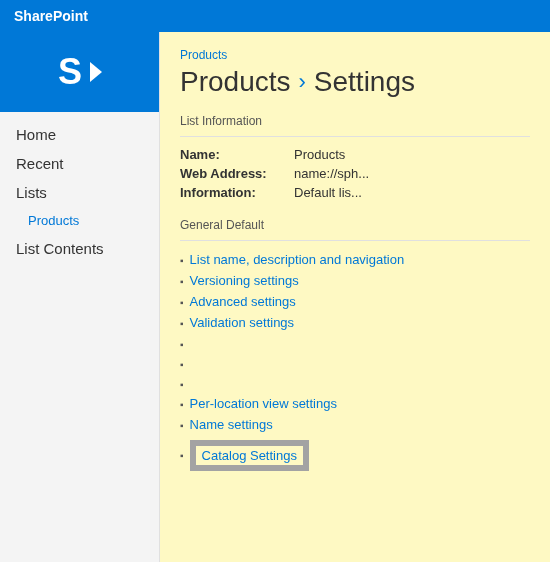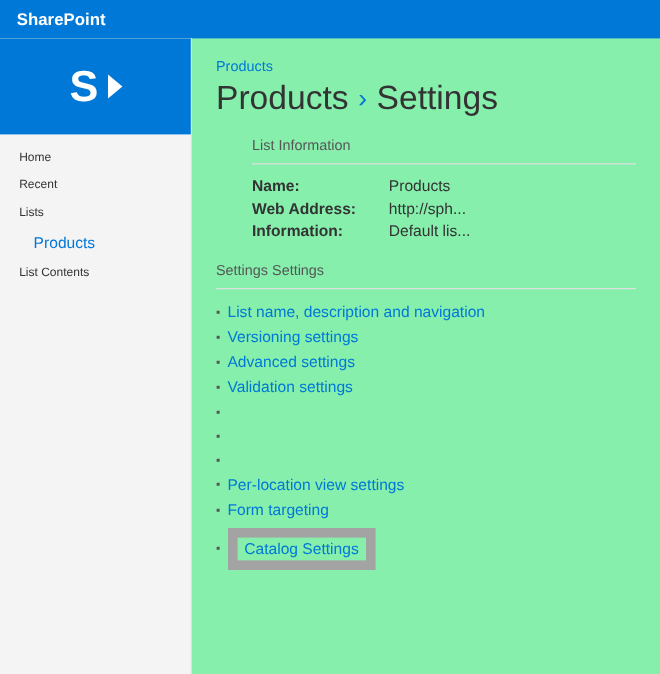--- a/index.html
+++ b/index.html
@@ -7,21 +7,21 @@
       font-family: 'Segoe UI', Arial, sans-serif;
       background: #f0f0f0;
       display: flex;
       justify-content: center;
       align-items: center;
       min-height: 100vh;
     }
     .window {
       width: 550px;
       min-height: 562px;
-      background: #86efac;
+      background: #fef9c3;
       box-shadow: 0 2px 8px rgba(0,0,0,0.2);
       display: flex;
       flex-direction: column;
     }
     .title-bar {
       background: #0078d7;
       color: white;
       padding: 8px 14px;
       font-size: 14px;
       font-weight: 600;
@@ -50,21 +50,21 @@
     }
     .sp-logo {
       width: 60px;
       height: 60px;
     }
     .sidebar-nav {
       padding-top: 8px;
     }
     .sidebar-item {
       padding: 6px 16px;
-      font-size: 10px;
+      font-size: 15px;
       color: #333;
       cursor: pointer;
     }
     .sidebar-item.sub {
       padding-left: 28px;
       color: #0078d7;
       font-size: 13px;
     }
     .main {
       flex: 1;
@@ -90,21 +90,20 @@
       font-size: 22px;
     }
     .section-header {
       font-size: 12px;
       color: #555;
       margin-bottom: 8px;
       font-weight: 400;
     }
     .list-info {
       margin-bottom: 16px;
-      margin-left: 30px;
     }
     .list-info table {
       border-collapse: collapse;
       font-size: 13px;
     }
     .list-info td {
       padding: 2px 0;
       vertical-align: top;
     }
     .list-info td.label {
@@ -152,21 +151,21 @@
     }
     .catalog-bullet {
       color: #555;
       font-size: 10px;
       flex-shrink: 0;
     }
     .catalog-link {
       color: #0078d7;
       text-decoration: none;
       cursor: pointer;
-      border: 8px solid #a3a3a3;
+      border: 6px solid #a3a3a3;
       padding: 2px 6px;
       display: inline-block;
     }
     .divider {
       height: 1px;
       background: #e0e0e0;
       margin: 4px 0 8px 0;
     }
   </style>
 </head>
@@ -221,32 +220,32 @@
         <div class="section-header">List Information</div>
         <div class="divider"></div>
         <table>
           <tbody>
               <tr>
             <td class="label">Name:</td>
             <td class="value">Products</td>
           </tr>
           <tr>
             <td class="label">Web Address:</td>
-            <td class="value">http://sph...</td>
+            <td class="value">name://sph...</td>
           </tr>
           <tr>
             <td class="label">Information:</td>
             <td class="value">Default lis...</td>
           </tr>
         </tbody>
           </table>
       </div>
 
       <div class="general-settings">
-        <div class="section-header">Settings Settings</div>
+        <div class="section-header">General Default</div>
         <div class="divider"></div>
         <ul class="settings-list">
         <li>
               <span class="bullet">▪</span>
               <a href="#">List name, description and navigation</a>
             </li>
             <li>
               <span class="bullet">▪</span>
               <a href="#">Versioning settings</a>
             </li>
@@ -266,21 +265,21 @@
             </li>
             <li>
               <span class="bullet">▪</span>
             </li>
             <li>
               <span class="bullet">▪</span>
               <a href="#">Per-location view settings</a>
             </li>
             <li>
               <span class="bullet">▪</span>
-              <a href="#">Form targeting</a>
+              <a href="#">Name settings</a>
             </li>
           </ul>
 
         <div class="catalog-settings-item">
           <span class="catalog-bullet">▪</span>
           <a class="catalog-link">Catalog Settings</a>
         </div>
       </div>
     </div>
   </div>

